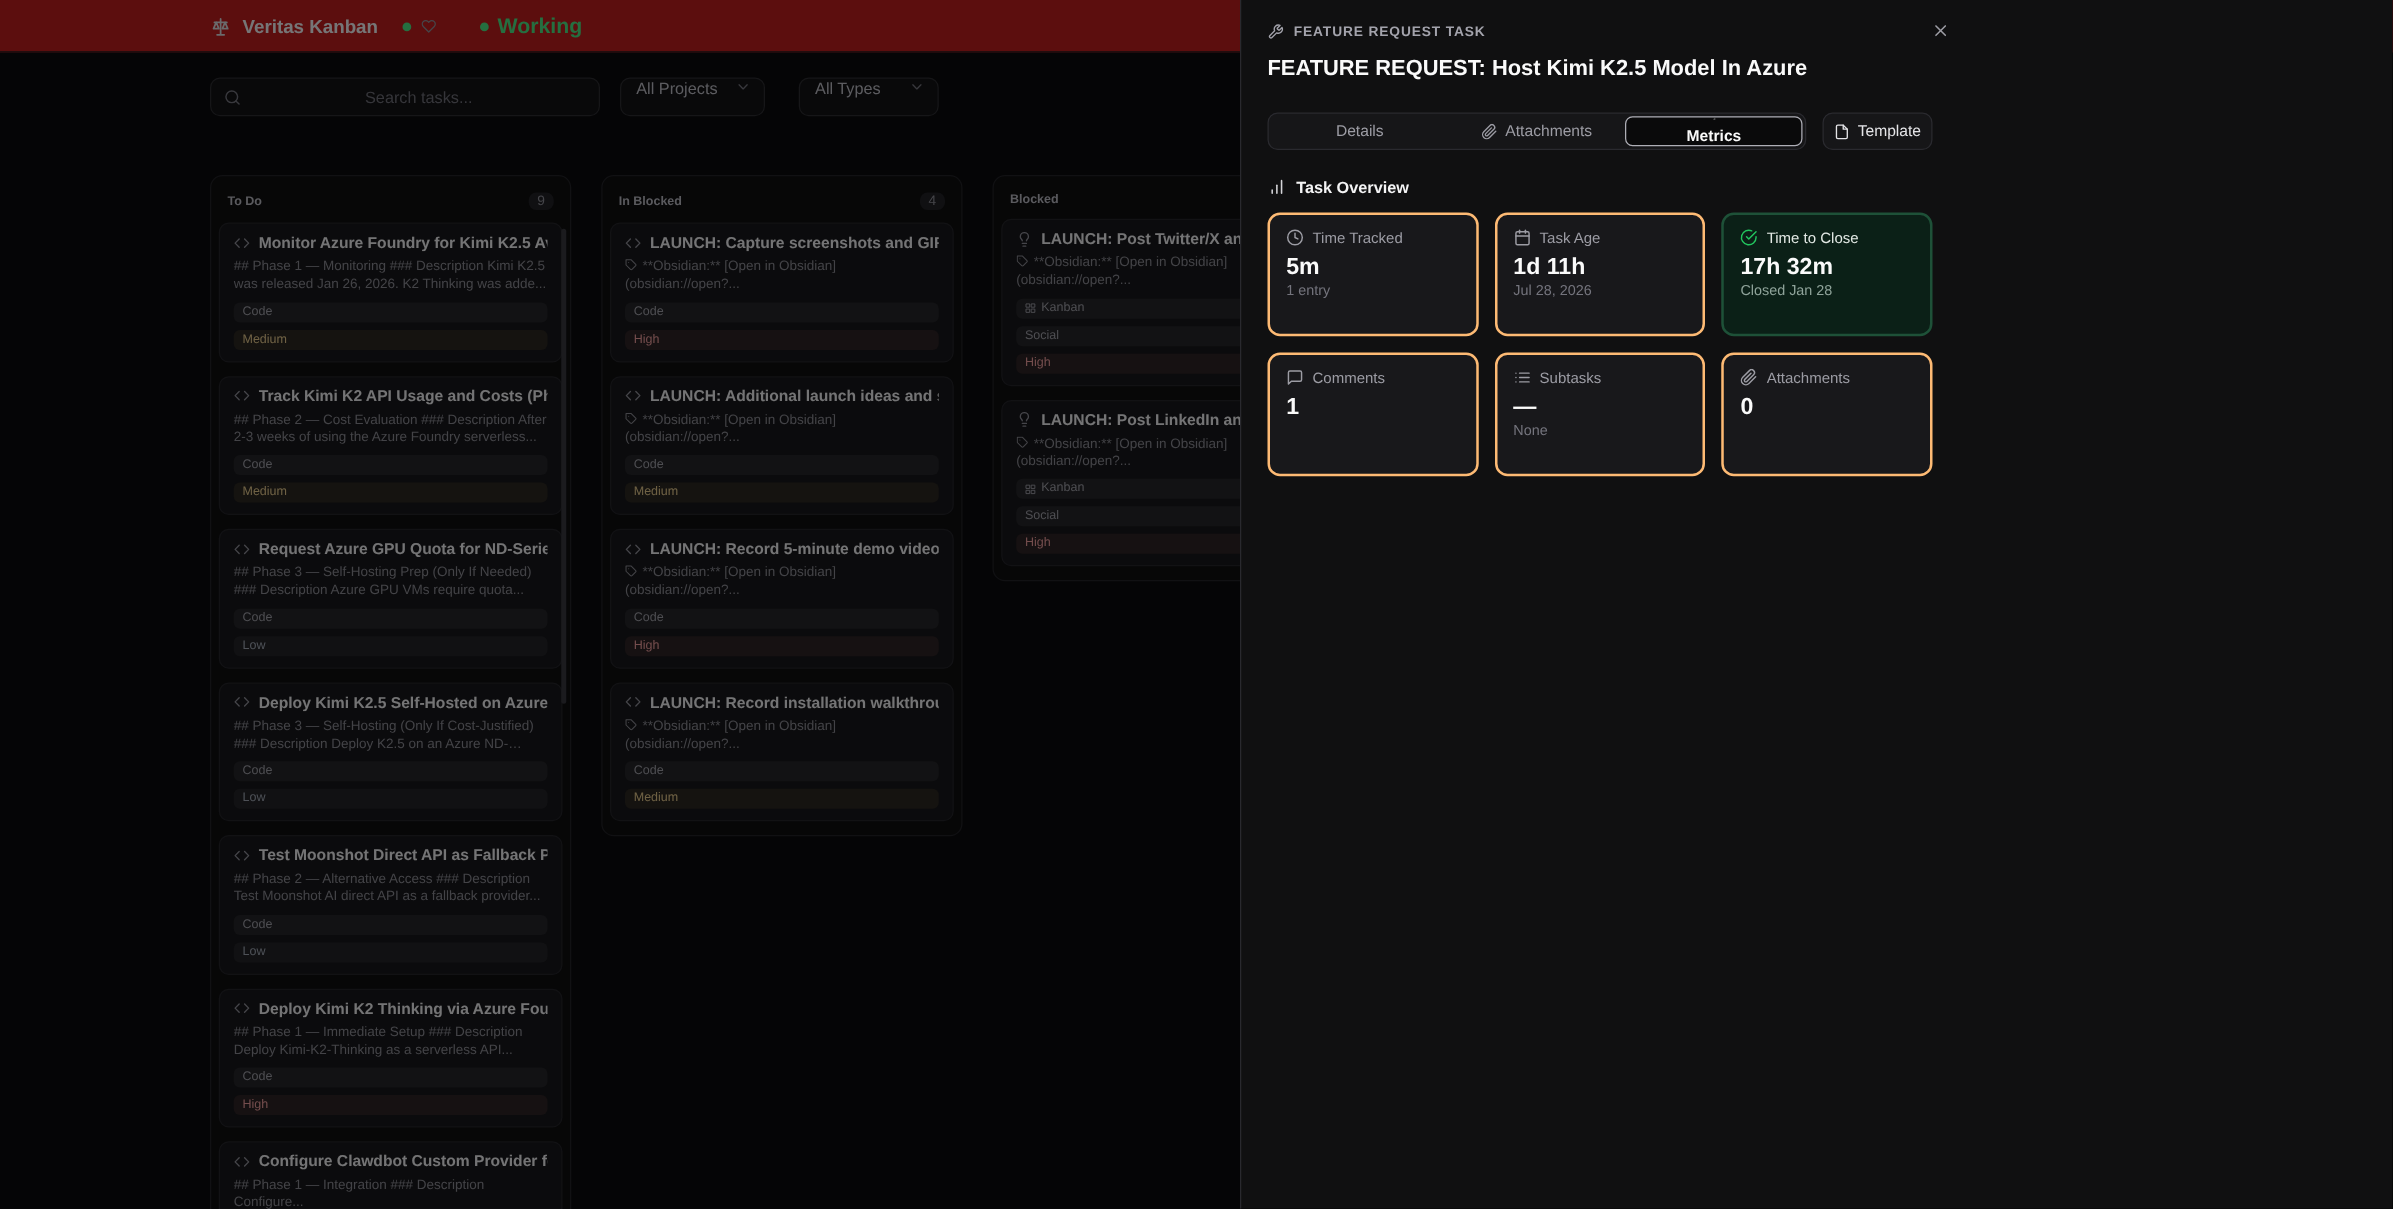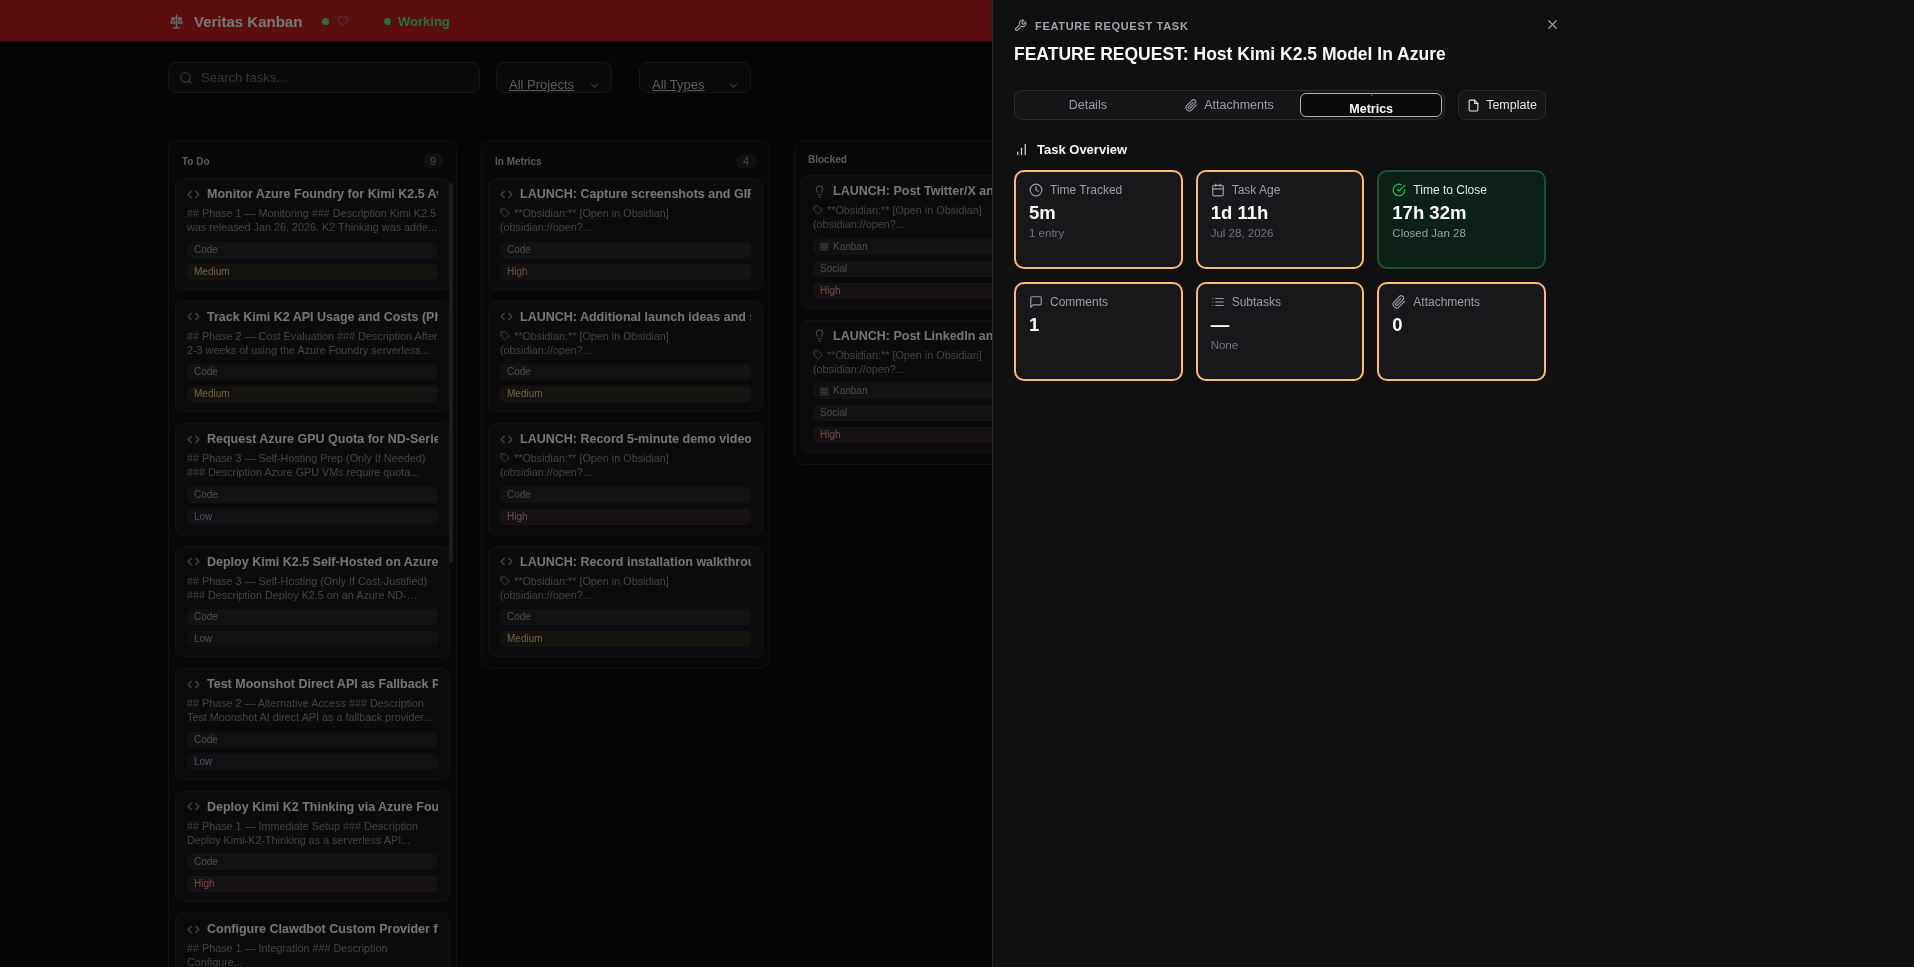--- a/index.html
+++ b/index.html
@@ -13,29 +13,29 @@
   svg.ic { fill: none; stroke: currentColor; stroke-width: 2; stroke-linecap: round; stroke-linejoin: round; display: block; }
 
   
   .topbar { position: absolute; top: 0; left: 0; right: 0; height: 42px; background: #b91c1c; border-bottom: 1px solid #1b1b1e; }
   .brand { position: absolute; left: 168px; top: 0; height: 42px; display: flex; align-items: center; gap: 9px; }
   .brand-icon svg { width: 17px; height: 17px; color: #d4d4d8; }
   .brand-title { font-size: 15px; font-weight: 700; color: #ececee; }
   .header-status { position: absolute; left: 322px; top: 0; height: 42px; display: flex; align-items: center; gap: 8px; }
   .dot { width: 7px; height: 7px; border-radius: 50%; background: #4ade80; display: inline-block; }
   .heart svg { width: 12px; height: 12px; color: #8b8b92; }
-  .working { position: absolute; left: 384px; top: 0; height: 42px; display: flex; align-items: center; gap: 7px; color: #4ade80; font-size: 13px; font-weight: 600; }
+  .working { position: absolute; left: 384px; top: 0; height: 42px; display: flex; align-items: center; gap: 7px; color: #4ade80; font-size: 17px; font-weight: 600; }
 
   
   .filters { position: absolute; top: 62px; left: 168px; display: flex; gap: 16px; align-items: center; }
   .search-box { width: 312px; height: 31px; border: 1px solid #2c2c30; border-radius: 8px; background: #121214; display: flex; align-items: center; gap: 8px; padding: 0 10px; }
   .search-box svg { width: 14px; height: 14px; color: #71717a; flex: none; }
-  .search-box input { flex: 1; min-width: 0; background: transparent; border: none; outline: none; color: #d4d4d8; font-size: 13px; font-family: inherit; }
+  .search-box input { flex: 1; min-width: 0; background: transparent; border: none; outline: none; color: #d4d4d8; font-size: 13px; font-family: inherit; text-align: center; }
   .search-box input::placeholder { color: #6b6b74; }
-  .select { height: 31px; min-width: 112px; border: 1px solid #2c2c30; border-radius: 8px; background: #121214; display: flex; align-items: flex-end; justify-content: space-between; gap: 14px; padding: 0 10px 0 12px; color: #b8b8c0; font-size: 13px; cursor: pointer; text-decoration: underline; }
+  .select { height: 31px; min-width: 112px; border: 1px solid #2c2c30; border-radius: 8px; background: #121214; display: flex; align-items: flex-start; justify-content: space-between; gap: 14px; padding: 0 10px 0 12px; color: #b8b8c0; font-size: 13px; cursor: pointer; }
   .select svg { width: 13px; height: 13px; color: #71717a; }
   .select + .select { margin-left: 11px; }
 
   
   .board { position: absolute; top: 140px; left: 168px; display: flex; gap: 24px; align-items: flex-start; }
   .column { position: relative; width: 289px; border: 1px solid #222226; border-radius: 10px; background: rgba(255,255,255,0.015); padding: 5px; }
   .col-head { display: flex; align-items: center; justify-content: space-between; padding: 8px 8px 10px; }
   .col-title { font-size: 10px; font-weight: 600; color: #b4b4bc; }
   .col-count { font-size: 11px; color: #8b8b94; background: #202024; border-radius: 6px; padding: 1px 7px; }
   .col-count:empty { display: none; }
@@ -329,21 +329,21 @@
 
                   <span>High</span>
                 </span>
           </div>
           </article>
       </div>
       <div class="col-scrollbar"></div>
     </section>
     <section class="column" data-scrollbar="">
       <header class="col-head">
-        <span class="col-title">In Metrics</span>
+        <span class="col-title">In Blocked</span>
         <span class="col-count">4</span>
       </header>
       <div class="cards">
 
       <article class="card">
             <div class="card-title-row">
               <span class="card-icon" data-icon="code">
                 <svg class="ic i-code" viewBox="0 0 24 24">
                 <polyline points="16 18 22 12 16 6"></polyline>
                 <polyline points="8 6 2 12 8 18"></polyline>

